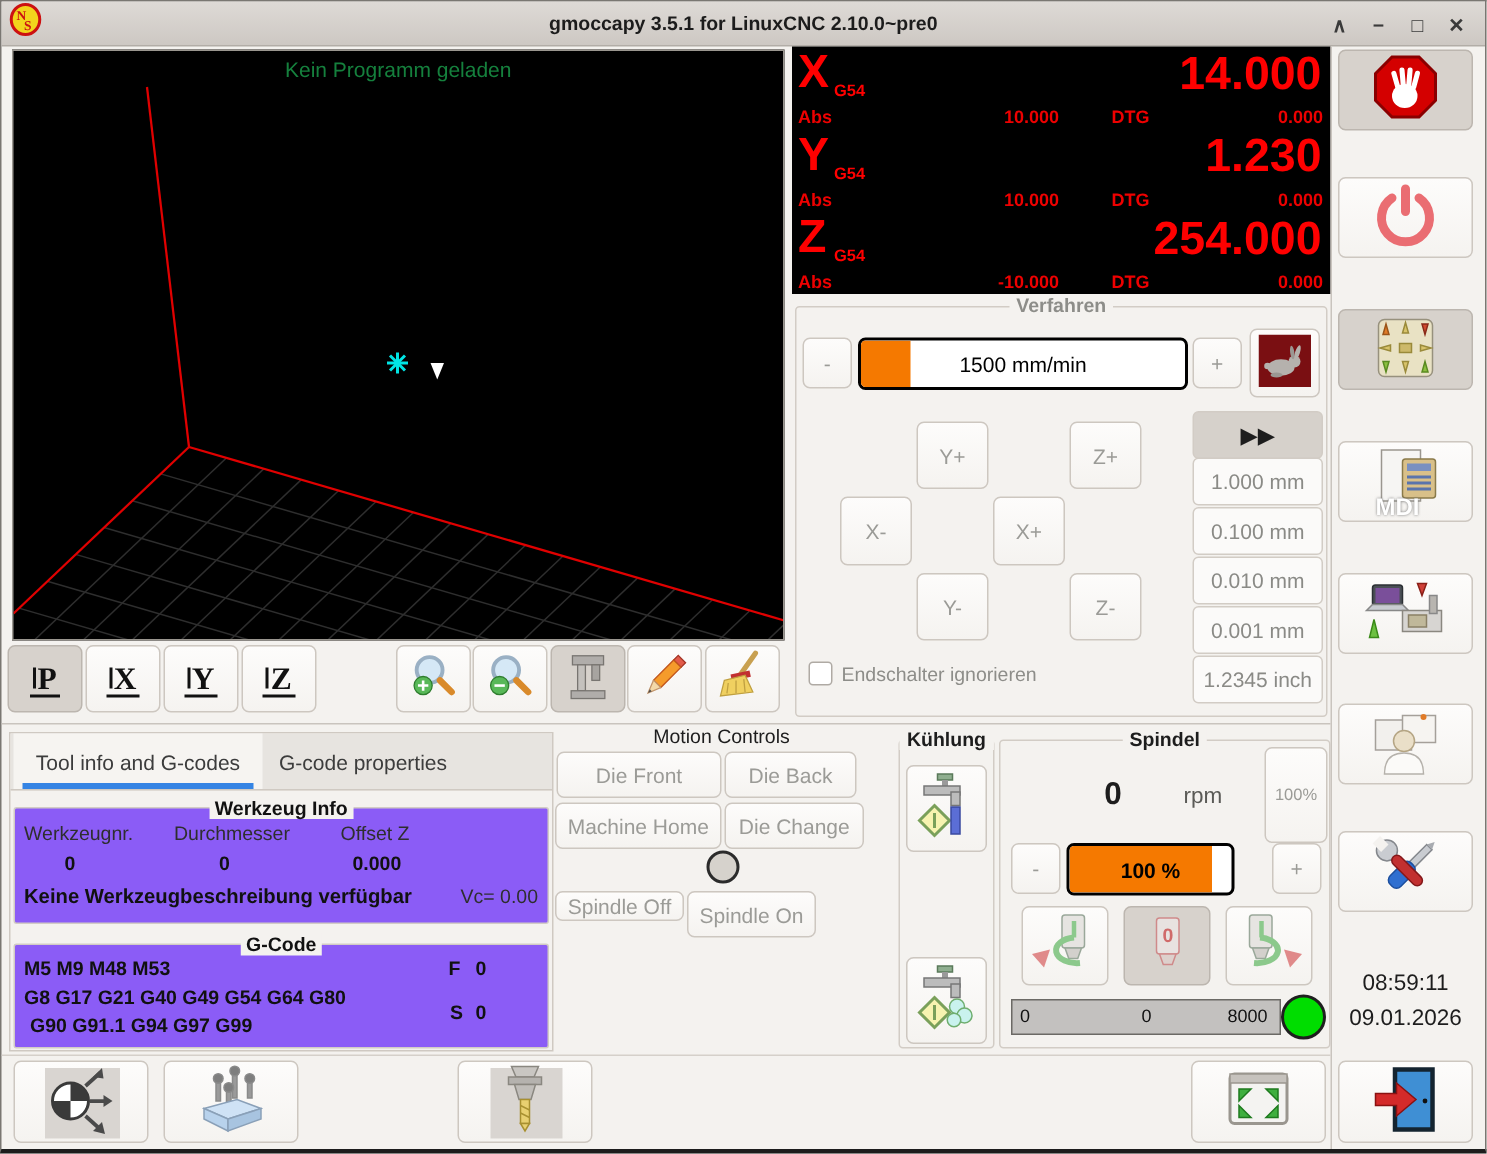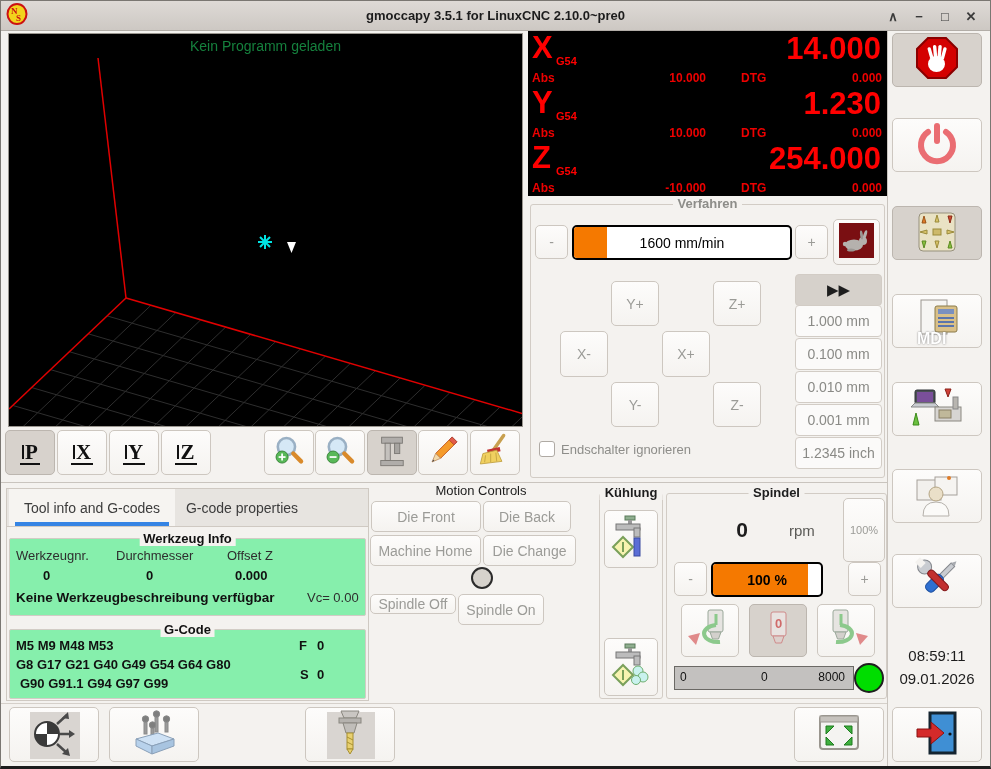--- a/index.html
+++ b/index.html
@@ -58,21 +58,21 @@
   .inc-item.selected { background:#d6d1cb; color:#1d1d1d; }
 
   
   .notebook { position:absolute; left:5px; top:487px; width:363px; height:213px;
     border:1px solid #cfc9c2; background:#f4f2ef; }
   .nb-header { position:absolute; left:0; top:0; right:0; height:38px; background:#e7e4e0; border-bottom:1px solid #cfc9c2; }
   .nb-tab { position:absolute; top:0; height:37px; display:flex; align-items:center; justify-content:center;
     font-size:14px; color:#3c3c3c; }
   .nb-tab.active { background:#f6f4f1; }
   .nb-tab.active::after { content:""; position:absolute; left:6px; right:6px; bottom:0; height:4px; background:#3584e4; }
-  .whiteframe { position:absolute; background:#86efac; border:1px solid #d2ccc5; border-radius:2px; }
+  .whiteframe { position:absolute; background:#8b5cf6; border:1px solid #d2ccc5; border-radius:2px; }
   .wf-legend { position:absolute; top:-8px; left:50%; transform:translateX(-50%); background:#f4f2ef;
     padding:0 4px; font-size:13px; font-weight:bold; color:#111; white-space:nowrap; }
   .tcell { position:absolute; font-size:13px; color:#2e2e2e; }
   .tcell.b { font-weight:bold; color:#111; }
   .gline { position:absolute; font-size:13px; font-weight:bold; color:#111; white-space:nowrap; }
 
   .sep-v { position:absolute; left:886px; top:30px; bottom:0; width:1px; background:#c9c4be; }
   .sep-h { position:absolute; left:0; top:481px; width:886px; height:1px; background:#c9c4be; }
   .sep-h2 { position:absolute; left:0; top:702px; width:886px; height:1px; background:#d5d0ca; }
 
@@ -254,21 +254,21 @@
     <span class="dro-sub" style="left:296px;width:58px;text-align:right">0.000</span>
   </div>
 </div>
 
 <div class="gtkframe" style="left:529px;top:203px;width:355px;height:274px">
   <span class="legend gray">Verfahren</span>
 
   <button class="btn" style="left:4px;top:20px;width:33px;height:34px">-</button>
   <div class="scale" style="left:41px;top:20px;width:220px;height:35px">
     <div class="fill" style="width:33px"></div>
-    <div class="scale-label">1600 mm/min</div>
+    <div class="scale-label">1500 mm/min</div>
   </div>
   <button class="btn" style="left:264px;top:20px;width:33px;height:34px">+</button>
   <button class="btn" style="left:302px;top:14px;width:47px;height:46px">
     <span>
       <svg width="35" height="35" viewBox="0 0 35 35">
         <rect x="0" y="0" width="35" height="35" fill="#7a0f12"></rect>
         <ellipse cx="15" cy="22" rx="9" ry="5.5" fill="#b5b1ad"></ellipse>
         <circle cx="24" cy="18" r="4" fill="#b5b1ad"></circle>
         <ellipse cx="26" cy="12" rx="1.6" ry="5" fill="#b5b1ad" transform="rotate(18 26 12)"></ellipse>
         <ellipse cx="22.5" cy="12" rx="1.4" ry="4.5" fill="#9b9793" transform="rotate(-8 22.5 12)"></ellipse>

